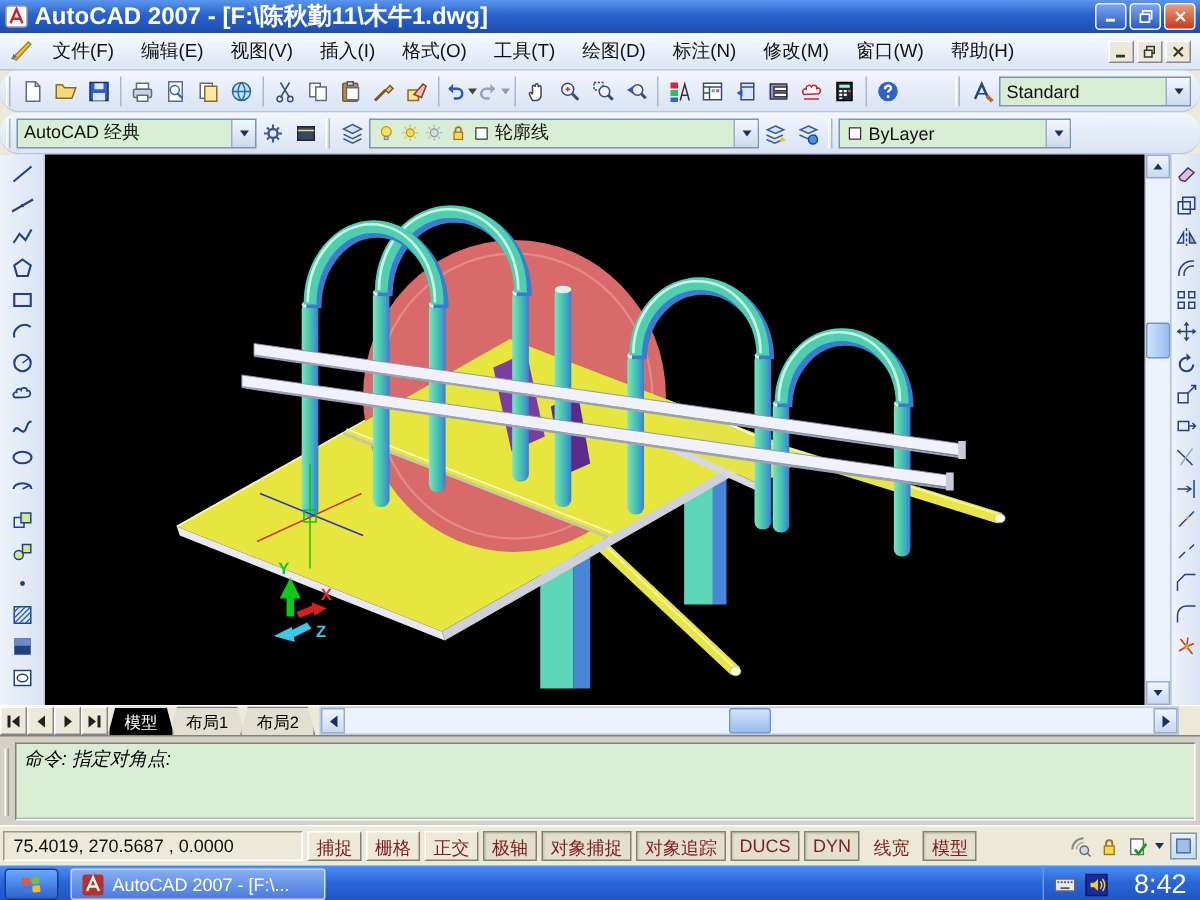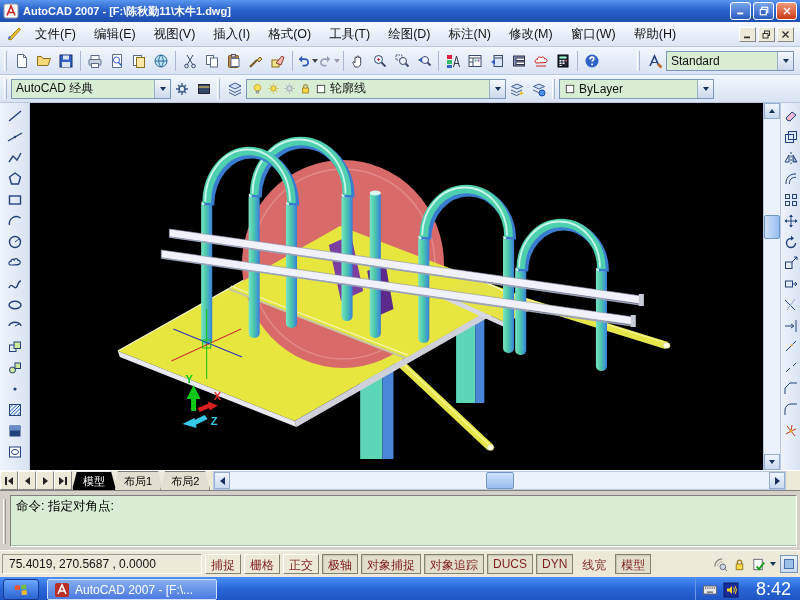--- a/index.html
+++ b/index.html
@@ -2,40 +2,40 @@
 <html><head>
 <meta charset="utf-8">
 <style>
   *{box-sizing:border-box;margin:0;padding:0;}
   html,body{width:800px;height:600px;overflow:hidden;}
   body{font-family:"Liberation Sans","DejaVu Sans",sans-serif;font-size:12px;background:#000;}
   .app{width:800px;height:600px;display:flex;flex-direction:column;background:#ece9d8;}
 
   
   .titlebar{height:22px;flex:none;display:flex;align-items:center;gap:4px;padding:0 3px;
-    background:linear-gradient(#5a96ee,#2a62cc 45%,#1c4eae);color:#fff;font-weight:bold;font-size:11px;}
+    background:linear-gradient(#5a96ee,#2a62cc 45%,#1c4eae);color:#fff;font-weight:bold;font-size:16px;}
   .titlebar .t-ic{width:16px;height:16px;}
   .win-btns{margin-left:auto;display:flex;gap:2px;}
   .wb{width:21px;height:18px;border-radius:3px;border:1px solid #fff;
     background:linear-gradient(#7aa6f0,#2a5ac0);display:flex;align-items:center;justify-content:center;}
   .wb.close{background:linear-gradient(#f09a7a,#c83a18);}
   .wb svg{width:12px;height:12px;display:block;}
 
   
   .menubar{height:25px;flex:none;display:flex;align-items:center;background:linear-gradient(#f7faff,#dce5f5);
     border-bottom:1px solid #b9c6e0;font-size:12.5px;color:#111;padding:0 2px;}
   .menu-item{padding:4px 9px;white-space:nowrap;}
   .mdi-btns{margin-left:auto;display:flex;gap:2px;padding-right:4px;}
   .mb{width:17px;height:15px;background:#ece9d8;border:1px solid;border-color:#fff #888 #888 #fff;
     display:flex;align-items:center;justify-content:center;}
   .mb svg{width:9px;height:9px;display:block;}
 
   
   .tbrow{height:28px;flex:none;display:flex;align-items:center;background:linear-gradient(#f2f6fd,#d9e3f3);
-    border-bottom:1px solid #b9c6e0;padding:0 2px;}
+    border-bottom:1px solid #b9c6e0;padding:0 2px;border-radius:13px;}
   .grip{width:3px;height:20px;border-left:1px solid #fff;border-right:1px solid #a9b6d0;margin:0 4px 0 2px;}
   .sep{width:1px;height:20px;background:#aab7d0;margin:0 3px;}
   .tbtn{width:22px;height:24px;flex:none;display:flex;align-items:center;justify-content:center;}
   .ic{width:16px;height:16px;display:block;}
   .dd-mini{width:0;height:0;border-left:3px solid transparent;border-right:3px solid transparent;border-top:4px solid #444;margin-left:1px;}
   .combo{display:flex;align-items:center;height:20px;border:1px solid #7a96b8;background:#d9ecd4;
     font-size:12px;color:#111;padding-left:4px;gap:3px;}
   .combo .c-arrow{margin-left:auto;width:16px;height:18px;border-left:1px solid #9ab0c8;
     background:linear-gradient(#f4f7fc,#cdd9ec);display:flex;align-items:center;justify-content:center;}
   .caret{width:0;height:0;border-left:3.5px solid transparent;border-right:3.5px solid transparent;border-top:4.5px solid #16325c;}
@@ -70,21 +70,21 @@
   .hscroll{flex:1;display:flex;align-items:stretch;background:#ecf2fb;border:1px solid #b9c6e0;margin-left:6px;}
   .hbtn{width:16px;background:linear-gradient(#f0f5fd,#c9d9f0);border:1px solid #93aed0;display:flex;align-items:center;justify-content:center;}
   .htrack{flex:1;display:flex;justify-content:center;}
   .hthumb{width:28px;background:linear-gradient(#cfe2fb,#99bdee);border:1px solid #6f97c8;border-radius:2px;}
   .corner{width:14px;background:#ece9d8;}
 
   
   .cmdpane{height:60px;flex:none;background:#d4d0c8;padding:4px 3px 3px 10px;position:relative;border-top:1px solid #808080;}
   .cmdgrip{position:absolute;left:3px;top:8px;bottom:6px;width:3px;border-left:1px solid #fff;border-right:1px solid #9a9a8a;}
   .cmdbox{height:100%;border:1px solid;border-color:#808080 #fff #fff #808080;background:#d9ecd4;
-    display:flex;flex-direction:column;font-size:12.5px;color:#000;}
+    display:flex;flex-direction:column;font-size:12.5px;color:#000;font-style:italic;}
   .cmd-hist{flex:1;padding:2px 5px;border-bottom:1px solid #a8c0a8;}
   .cmd-in{height:19px;padding:2px 5px;}
 
   
   .statusbar{height:27px;flex:none;display:flex;align-items:center;gap:3px;background:#ece9d8;
     border-top:1px solid #fff;padding:0 2px;font-size:12px;}
   .coords{width:200px;height:20px;border:1px solid;border-color:#9a9a8a #fff #fff #9a9a8a;
     padding:2px 6px;color:#111;white-space:nowrap;overflow:hidden;}
   .sb-btn{height:20px;padding:2px 5px;white-space:nowrap;color:#7f1d1d;}
   .sb-btn.raised{border:1px solid;border-color:#fff #848270 #848270 #fff;}

